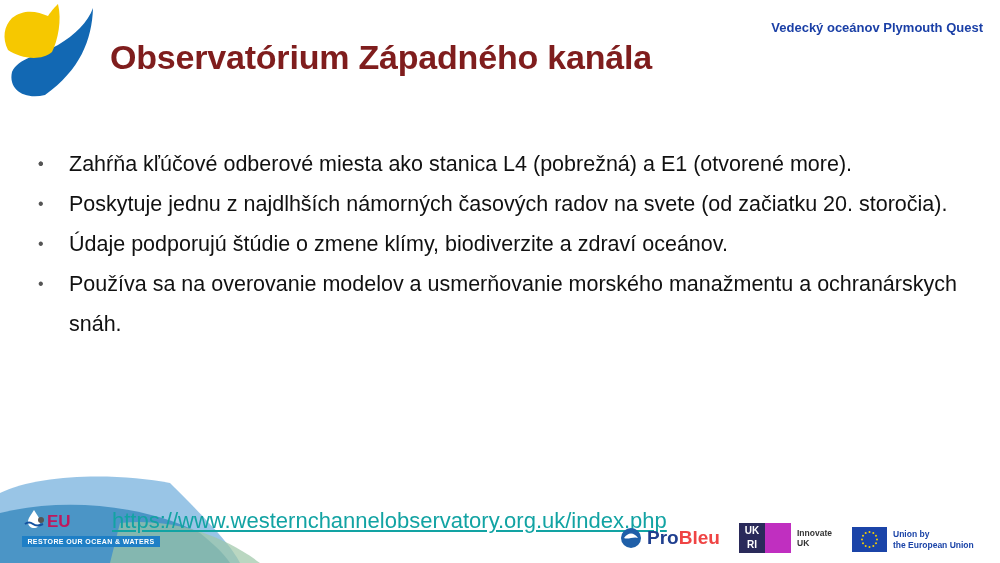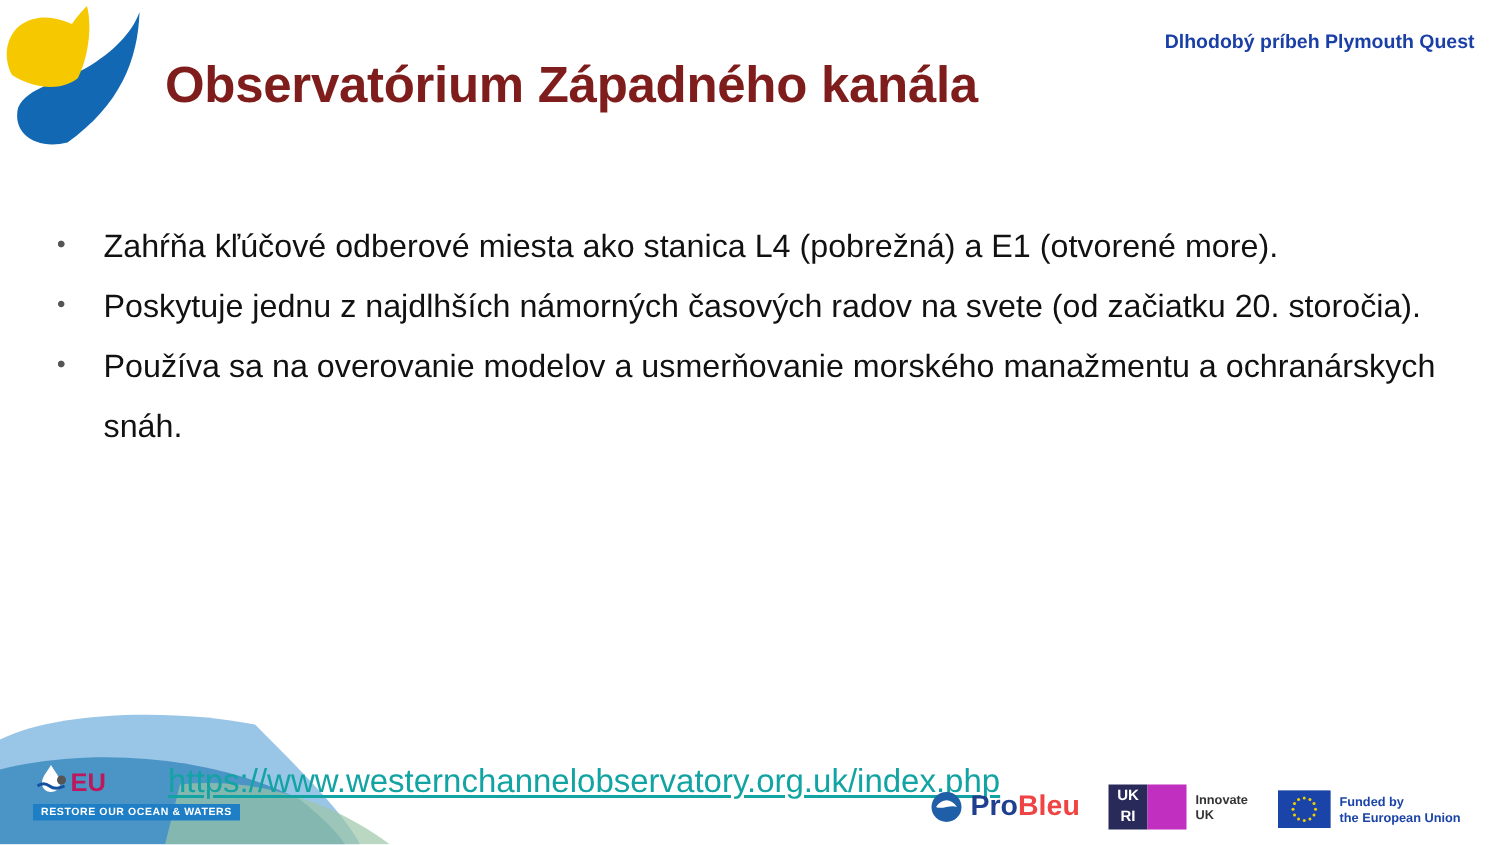--- a/index.html
+++ b/index.html
@@ -27,28 +27,28 @@
   .eu-funded .txt { font-size:8.5px; font-weight:bold; color:#1b44a8; margin-left:6px; line-height:11px; }
 </style>
 </head>
 <body>
 
 <svg class="logo-top" viewBox="0 0 100 100">
   <path d="M93 8 C 92 40, 80 70, 45 95 C 25 100, 8 90, 12 72 C 18 58, 40 55, 58 45 C 75 35, 88 22, 93 8 Z" fill="#1268b3"></path>
   <path d="M12 18 C 25 8, 38 12, 48 16 C 52 10, 56 6, 58 4 C 62 20, 58 40, 52 52 C 40 62, 20 58, 8 50 C 2 38, 4 26, 12 18 Z" fill="#f6c800"></path>
 </svg>
 
-<div class="series-label">Dlhodobý príbeh Plymouth Quest</div>
+<div class="series-label">Vedecký oceánov Plymouth Quest</div>
 <h1 class="title">Observatórium Západného kanála</h1>
 
 <ul class="bullets">
   <li><span class="dot">•</span></li>
   <li><span class="dot">•</span><span>Zahŕňa kľúčové odberové miesta ako stanica L4 (pobrežná) a E1 (otvorené more).</span></li>
   <li><span class="dot">•</span><span>Poskytuje jednu z najdlhších námorných časových radov na svete (od začiatku 20. storočia).</span></li>
-  <li><span class="dot">•</span></li>
+  <li><span class="dot">•</span><span>Údaje podporujú štúdie o zmene klímy, biodiverzite a zdraví oceánov.</span></li>
   <li><span class="dot">•</span><span>Používa sa na overovanie modelov a usmerňovanie morského manažmentu a ochranárskych snáh.</span></li>
 </ul>
 
 <svg class="wave" viewBox="0 0 340 90">
   <path d="M0 20 C 40 0, 120 0, 170 10 C 200 40, 230 70, 240 90 L 0 90 Z" fill="#7fb6e0" opacity="0.8"></path>
   <path d="M0 40 C 60 25, 140 30, 200 60 C 215 72, 225 82, 230 90 L 0 90 Z" fill="#3d8cbf" opacity="0.85"></path>
   <path d="M120 50 C 170 45, 220 60, 260 90 L 110 90 Z" fill="#9cc6a6" opacity="0.7"></path>
 </svg>
 
 <svg class="eu-mission" width="22" height="24" viewBox="0 0 22 24">
@@ -90,16 +90,16 @@
         <circle cx="21.3" cy="19" r="1"></circle>
       <circle cx="17.5" cy="20" r="1"></circle>
         <circle cx="13.7" cy="19" r="1"></circle>
         <circle cx="11" cy="16.3" r="1"></circle>
       <circle cx="10" cy="12.5" r="1"></circle>
         <circle cx="11" cy="8.7" r="1"></circle>
         <circle cx="13.7" cy="6" r="1"></circle>
     </g>
   </svg>
   <div class="txt">
-    <div>Funded by</div>
+    <div>Union by</div>
     <div>the European Union</div>
   </div>
 </div>
 
 </body></html>

